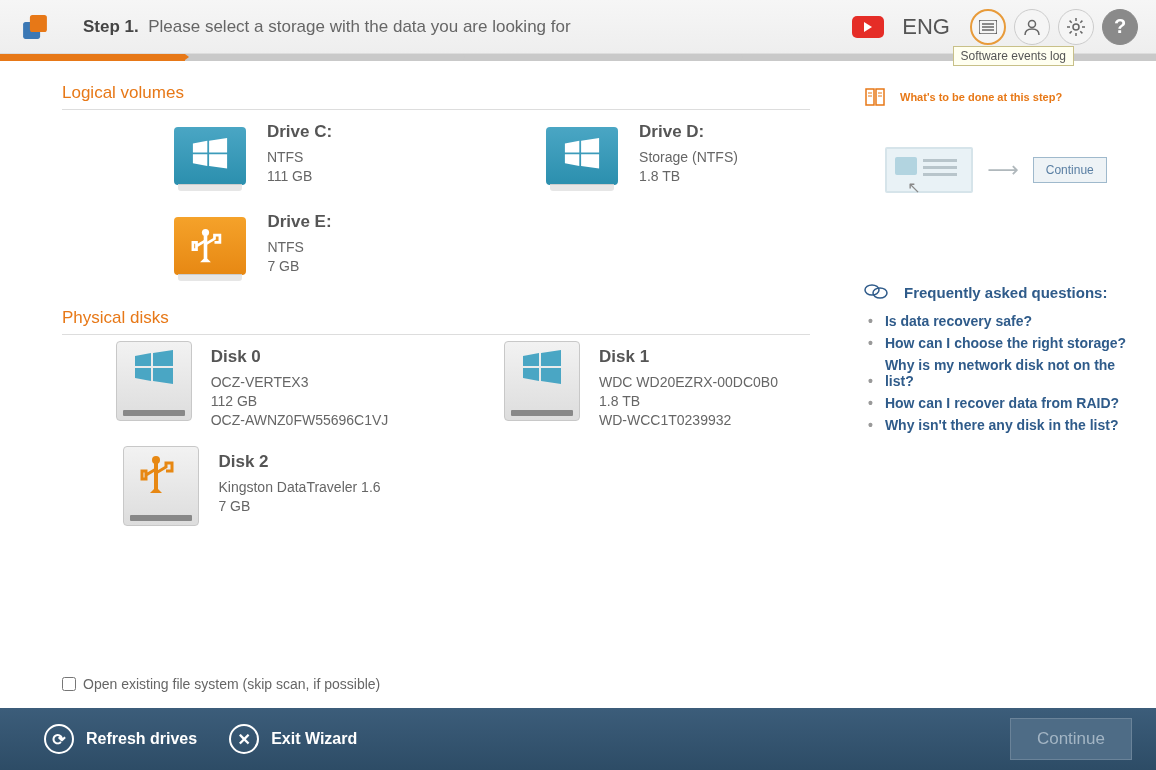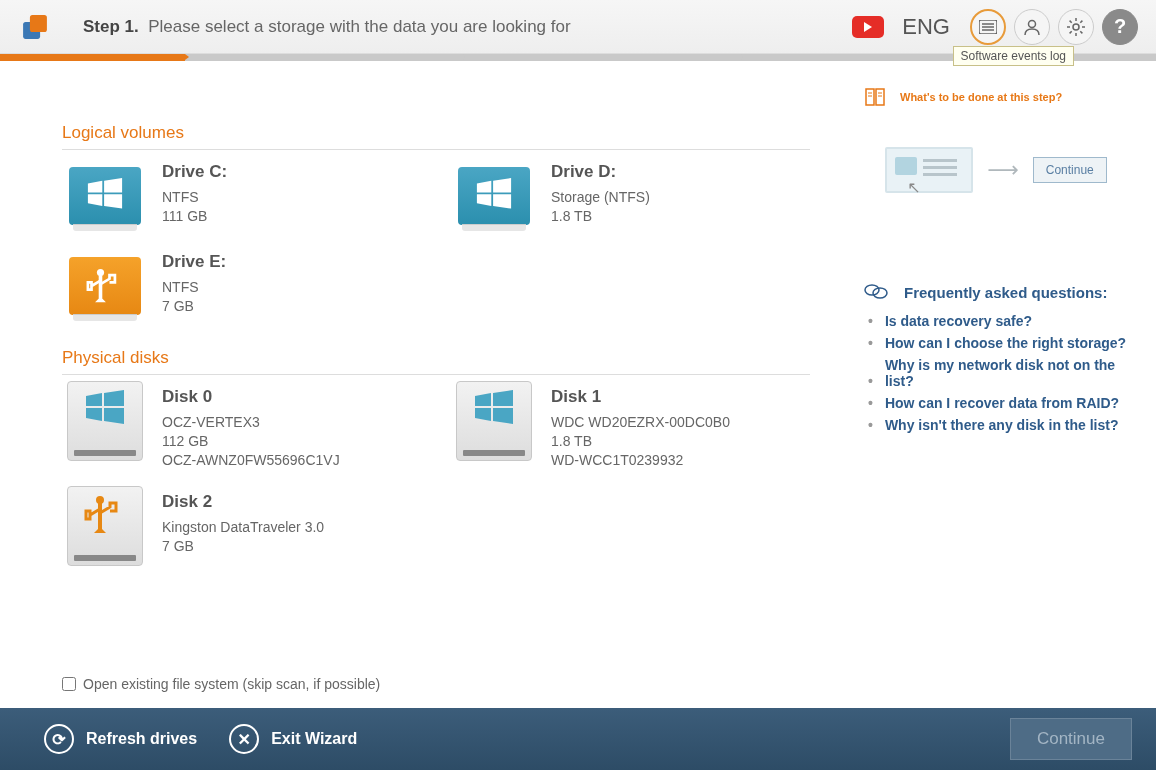--- a/index.html
+++ b/index.html
@@ -20,26 +20,26 @@
 
 
 .progress { height: 7px; background: #c9c9c9; display: flex; }
 .progress .seg { height: 100%; position: relative; }
 .progress .seg.active { background: #e77817; }
 .progress .seg::after { content: ""; position: absolute; right: -4px; top: 0; width: 0; height: 0; border-top: 3.5px solid transparent; border-bottom: 3.5px solid transparent; border-left: 4px solid #c9c9c9; z-index:1;}
 .progress .seg.active::after { border-left-color: #e77817; }
 
 
 .main { display: flex; height: calc(100% - 54px - 7px - 62px); padding: 22px 16px 0 62px; }
-.left { flex: 1; margin-top: 40px; }
+.left { flex: 1; }
 .right { width: 310px; padding-left: 34px; padding-right: 12px; }
 
 .section-title { color: #e77817; font-size: 17px; margin-bottom: 6px; border-bottom: 1px solid #ddd; padding-bottom: 6px; margin-right: 20px; }
 .grid { display: grid; grid-template-columns: 1fr 1fr; column-gap: 10px; row-gap: 10px; margin-bottom: 22px; }
-.item { display: flex; align-items: flex-start; padding: 6px 4px; cursor: pointer; }
+.item { display: flex; align-items: flex-start; padding: 6px 4px; cursor: pointer; justify-content: center; }
 .item .icon { width: 78px; height: 68px; margin-right: 18px; flex-shrink: 0; display:flex; align-items:center; justify-content:center; }
 .item .info .name { font-size: 17px; font-weight: bold; color: #555; margin-bottom: 6px; }
 .item .info .line { font-size: 14px; color: #666; line-height: 1.35; }
 
 
 .vol-icon { width: 72px; height: 58px; border-radius: 4px; background: linear-gradient(to bottom, #4aa6c4, #2b8fae); position: relative; display:flex; align-items:center; justify-content:center; }
 .vol-icon.usb { background: linear-gradient(to bottom, #f5a22a, #e78813); }
 .vol-icon::after { content:""; position:absolute; bottom:-6px; left:4px; right:4px; height:6px; background:#e6e6e6; border-radius: 0 0 3px 3px; border-top:1px solid #ccc; }
 .vol-icon svg { fill: #fff; }
 
@@ -239,21 +239,21 @@
       <div class="disk-icon usb">
         <div class="inner">
                 <svg width="44" height="40" viewBox="0 0 42 40" style="color:#e78813">
                   <use href="#usb-trident"></use>
                 </svg>
               </div>
       </div>
     </div>
     <div class="info">
       <div class="name">Disk 2</div>
-      <div class="line">Kingston DataTraveler 3.0</div>
+      <div class="line">Kingston DataTraveler 1.6</div>
       <div class="line">7 GB</div>
 
     </div>
         </div>
       </div>
   </div>
 
   <div class="right">
     <div class="help-head">
       <svg width="22" height="20" viewBox="0 0 22 20">

